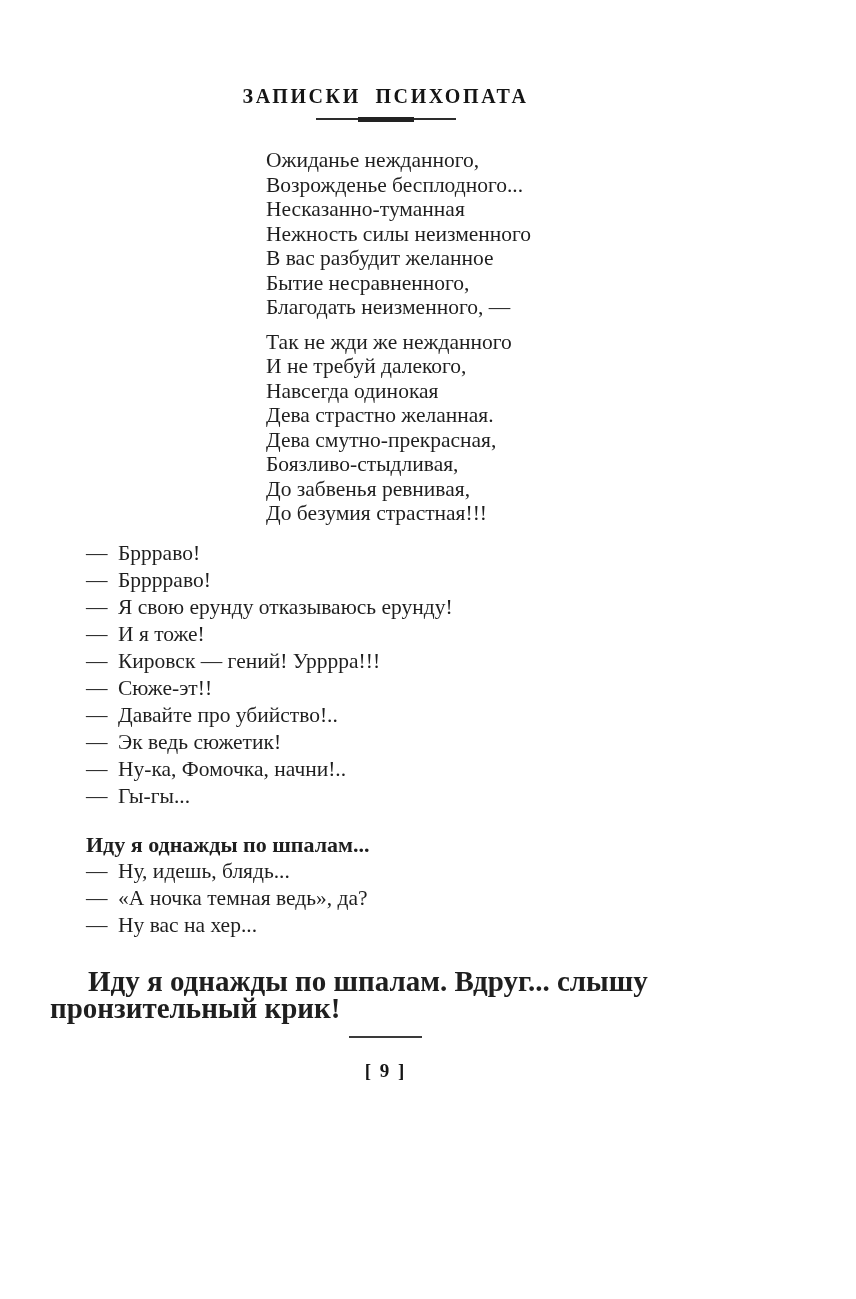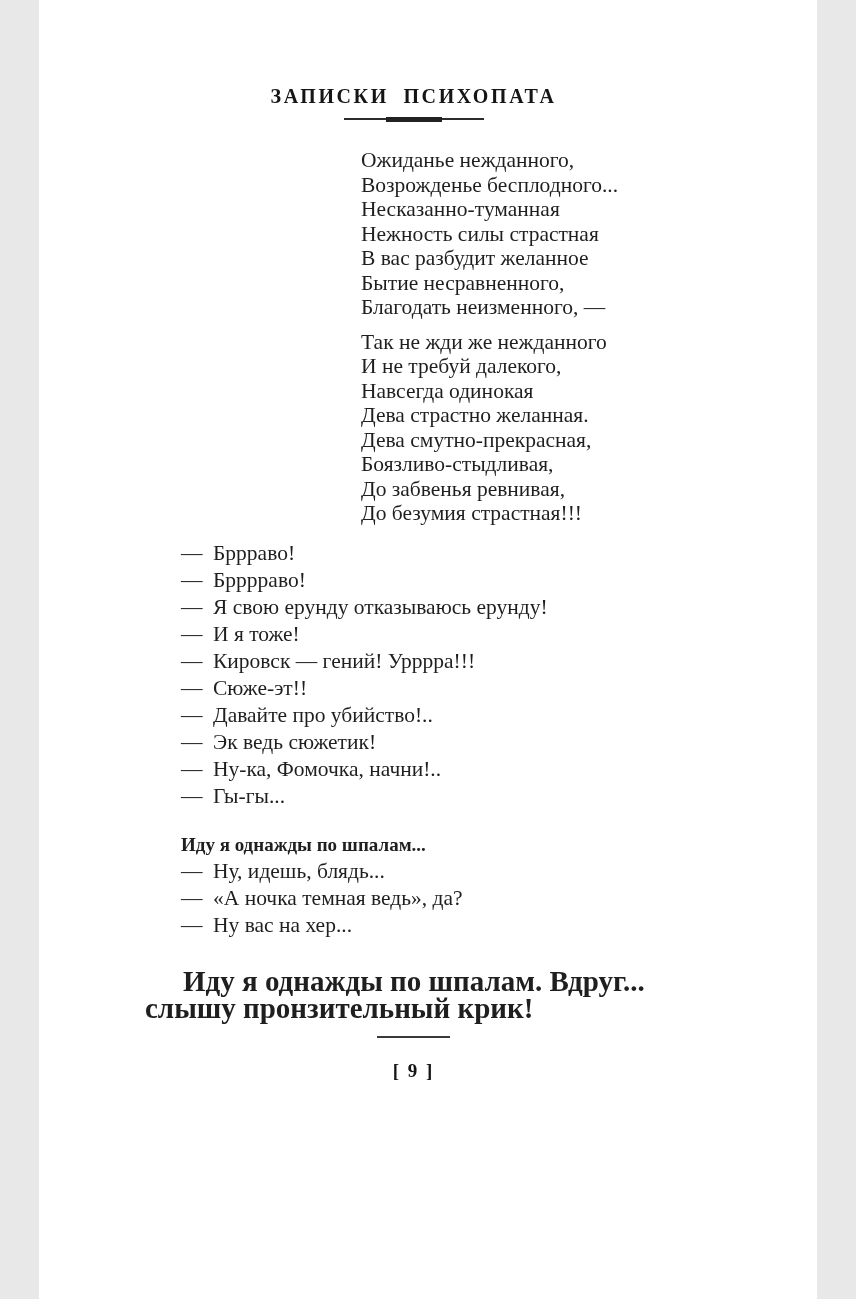--- a/index.html
+++ b/index.html
@@ -1,26 +1,26 @@
 <!DOCTYPE html>
 <html lang="ru"><head>
 <meta charset="utf-8">
 <style>
   html, body { margin: 0; padding: 0; background: #e8e8e8; }
   .page {
     position: relative;
-    width: 778px;
+    width: 856px;
     height: 1299px;
     margin: 0 auto;
     background: #ffffff;
     font-family: "Liberation Serif", "DejaVu Serif", serif;
     color: #1f1f1f;
     overflow: hidden;
     box-sizing: border-box;
-    padding: 0 135px 0 106px;
+    padding: 0 135px 0 50px;
   }
   .content { width: 100%; }
 
   
   .running-head {
     margin-top: 85px;
     text-align: center;
     font-size: 20px;
     font-weight: bold;
     letter-spacing: 2.6px;
@@ -68,21 +68,21 @@
     padding-left: 36px;
     font-style: italic;
     font-size: 21.5px;
     line-height: 27px;
   }
 
   .narrator-line {
     margin-top: 21px;
     padding-left: 36px;
     font-weight: bold;
-    font-size: 19px;
+    font-size: 22px;
     line-height: 27px;
   }
 
   .closing-para {
     margin-top: 29px;
     font-weight: bold;
     font-size: 29px;
     line-height: 27px;
     text-indent: 38px;
   }
@@ -113,21 +113,21 @@
     <div class="head-rule">
       <div class="thin"></div>
       <div class="thick"></div>
     </div>
 
     <div class="poem">
       <div class="stanza-1">
         <div class="poem-line">Ожиданье нежданного,</div>
         <div class="poem-line">Возрожденье бесплодного...</div>
         <div class="poem-line">Несказанно-туманная</div>
-        <div class="poem-line">Нежность силы страстная</div>
+        <div class="poem-line">Нежность силы неизменного</div>
         <div class="poem-line">В вас разбудит желанное</div>
         <div class="poem-line">Бытие несравненного,</div>
         <div class="poem-line">Благодать неизменного, —</div>
       </div>
       <div class="stanza-2">
         <div class="poem-line">Так не жди же нежданного</div>
         <div class="poem-line">И не требуй далекого,</div>
         <div class="poem-line">Навсегда одинокая</div>
         <div class="poem-line">Дева страстно желанная.</div>
         <div class="poem-line">Дева смутно-прекрасная,</div>

